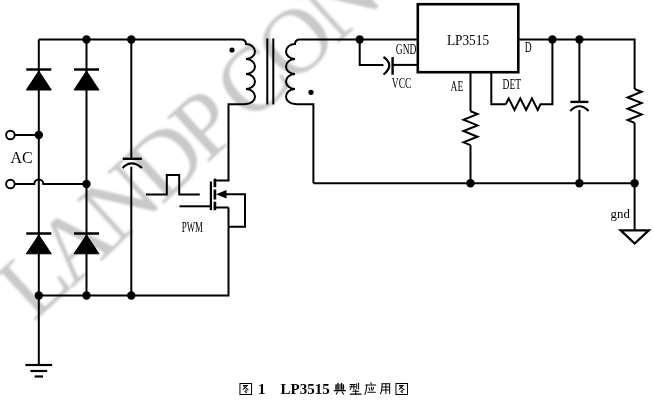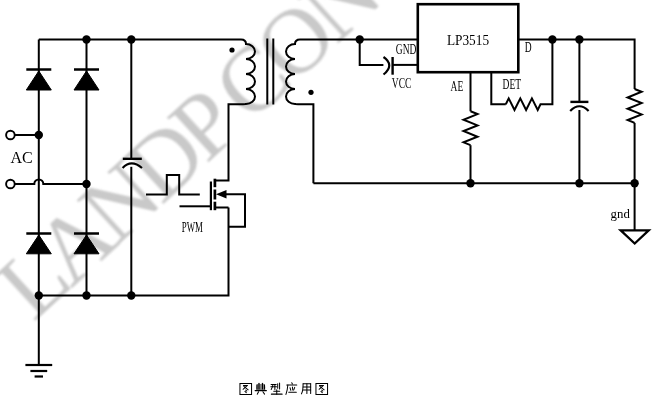--- a/index.html
+++ b/index.html
@@ -160,21 +160,21 @@
 
 <div id="caption"><svg class="cjk" width="13.5" height="14" viewBox="0 0 100 100">
       <g stroke="#000" stroke-width="7.5" fill="none" stroke-linecap="round">
         <path d="M7,9 H93 V91 H7 Z"></path>
         <path d="M33,24 H62"></path>
         <path d="M60,25 L30,52"></path>
         <path d="M36,30 L68,56"></path>
         <path d="M50,58 L58,65"></path>
         <path d="M44,68 L54,77"></path>
       </g>
-    </svg><svg class="cjk" width="13.5" height="14" viewBox="0 0 100 100">
+    </svg><span> 1    LP3515 </span><svg class="cjk" width="13.5" height="14" viewBox="0 0 100 100">
       <g stroke="#000" stroke-width="7.5" fill="none" stroke-linecap="round">
         <path d="M37,8 V50"></path>
         <path d="M63,8 V50"></path>
         <path d="M22,20 H78"></path>
         <path d="M22,20 V50"></path>
         <path d="M78,20 V50"></path>
         <path d="M20,36 H80"></path>
         <path d="M20,50 H80"></path>
         <path d="M8,62 H92"></path>
         <path d="M34,70 L24,88"></path>

